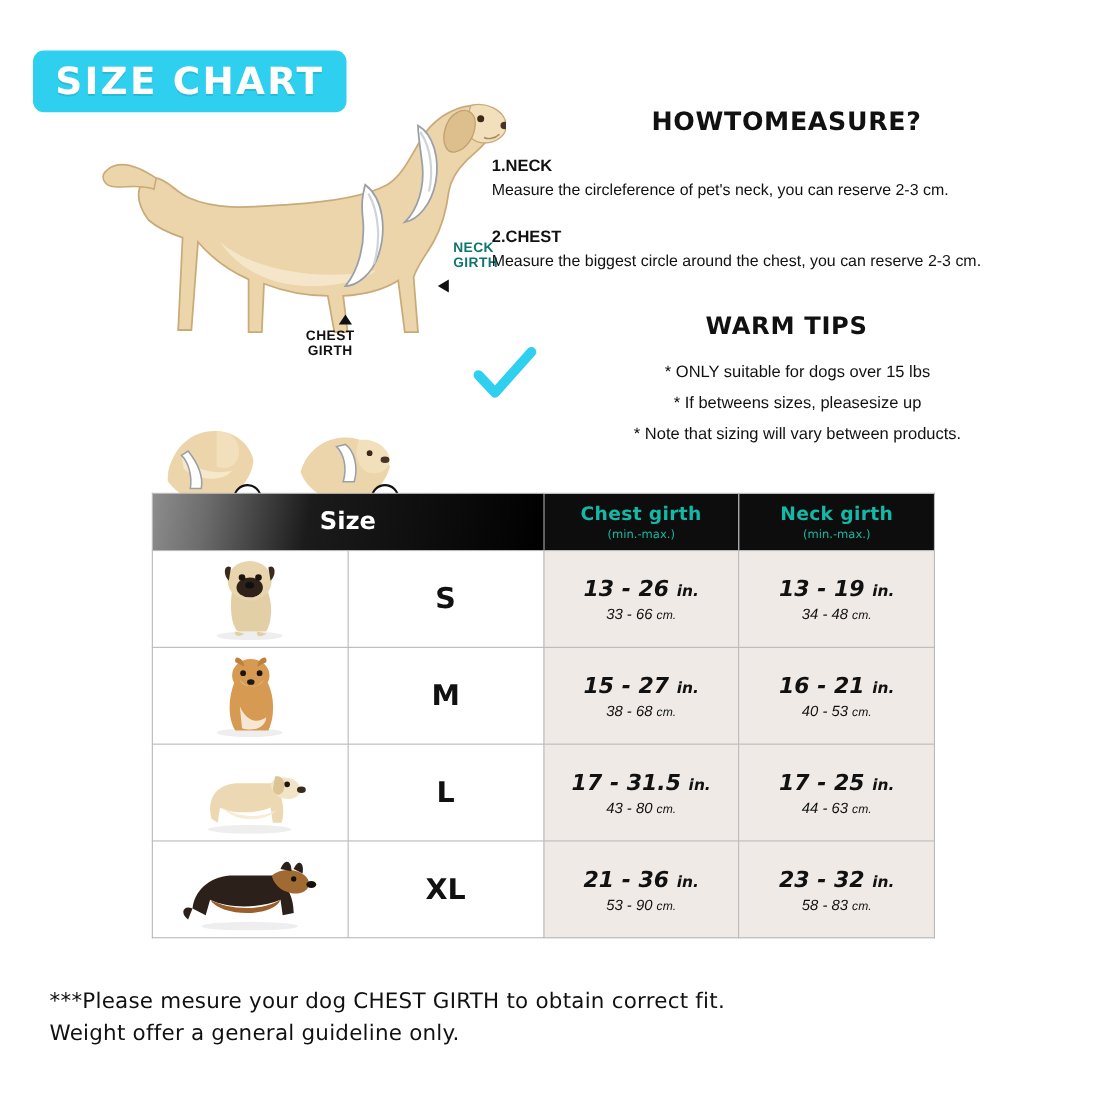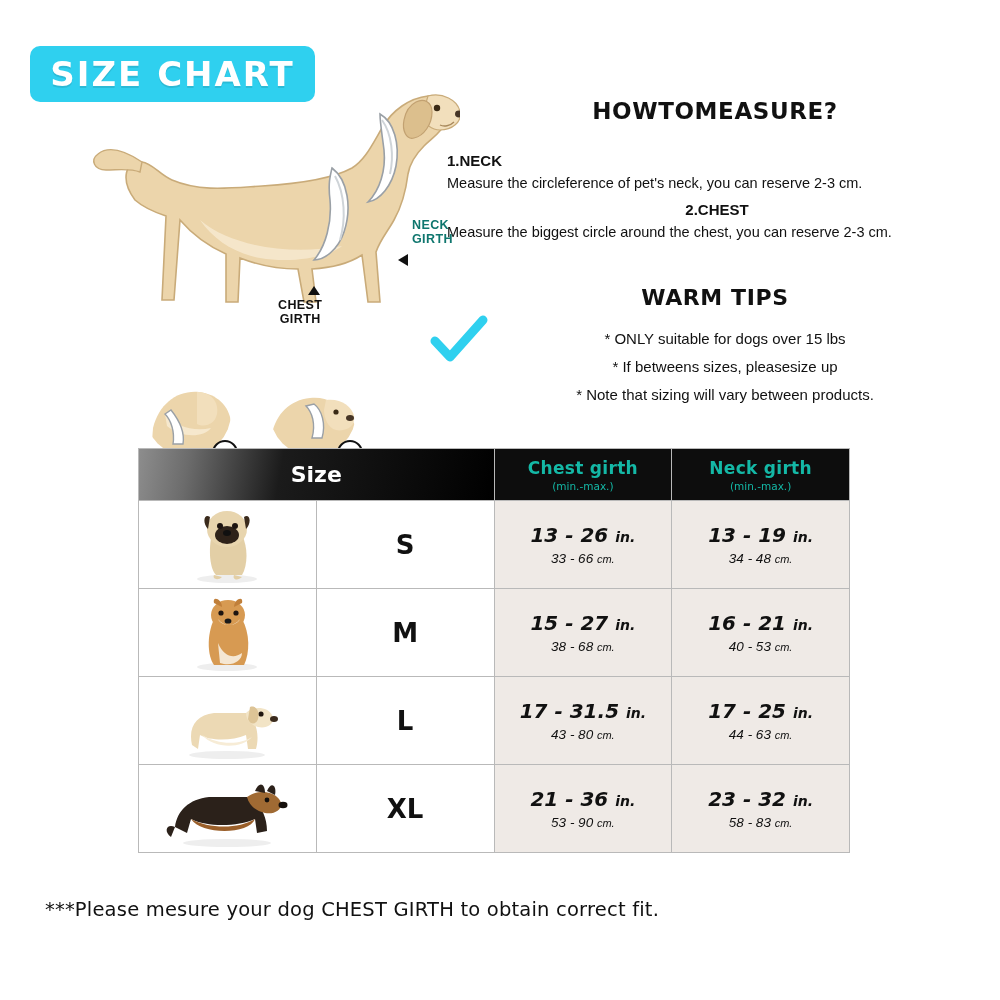--- a/index.html
+++ b/index.html
@@ -74,23 +74,23 @@
   .cross-1 { left: 152px; top: 400px; }
   .cross-2 { left: 277px; top: 400px; }
 
   
   .how-title {
     position: absolute; left: 500px; top: 98px; width: 430px;
     text-align: center; font-size: 23px; font-weight: bold; letter-spacing: .6px;
     font-family: "DejaVu Sans", sans-serif;
   }
   .measure-block { position: absolute; left: 447px; top: 140px; width: 540px; }
-  .m-head { font-size: 15px; font-weight: bold; margin-top: 12px; }
+  .m-head { font-size: 15px; font-weight: bold; margin-top: 2px; }
   .m-body { font-size: 14.5px; margin-top: 5px; line-height: 1.3; }
-  .m-head2 { font-size: 15px; font-weight: bold; margin-top: 8px; text-align: center; }
+  .m-head2 { font-size: 15px; font-weight: bold; margin-top: 24px; }
 
   .warm-title {
     position: absolute; left: 500px; top: 285px; width: 430px;
     text-align: center; font-size: 22px; font-weight: bold; letter-spacing: .6px;
     font-family: "DejaVu Sans", sans-serif;
   }
   .tips { position: absolute; left: 500px; top: 325px; width: 450px; text-align: center; }
   .tip { font-size: 15px; line-height: 1.85; }
 
   
@@ -360,15 +360,16 @@
             <div class="v-in"><span>23 - 32</span> <span class="unit">in.</span></div>
             <div class="v-cm"><span>58 - 83</span> <span class="unit">cm.</span></div>
           </td>
         </tr>
       </tbody>
     </table>
   </div>
 
   <div class="footer">
     <span>***Please mesure your dog CHEST GIRTH to obtain correct fit.</span>
+    <span class="l2">Weight offer a general guideline only.</span>
   </div>
 
 </div>
 
 </body></html>

